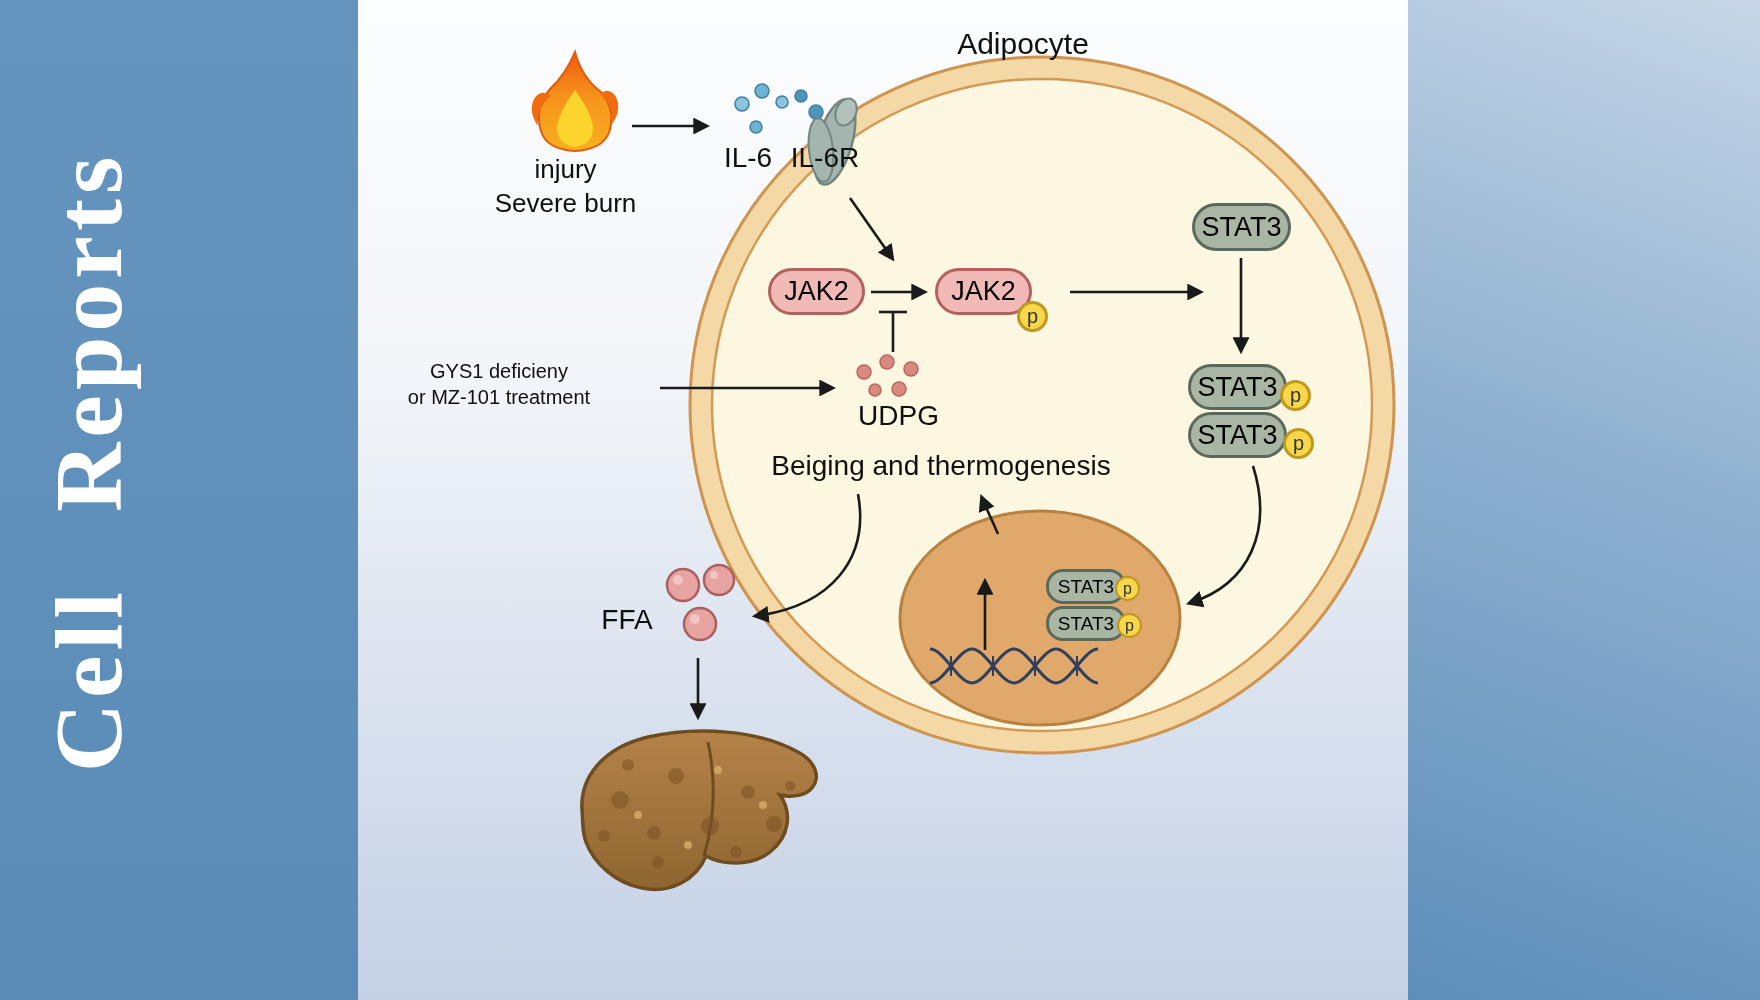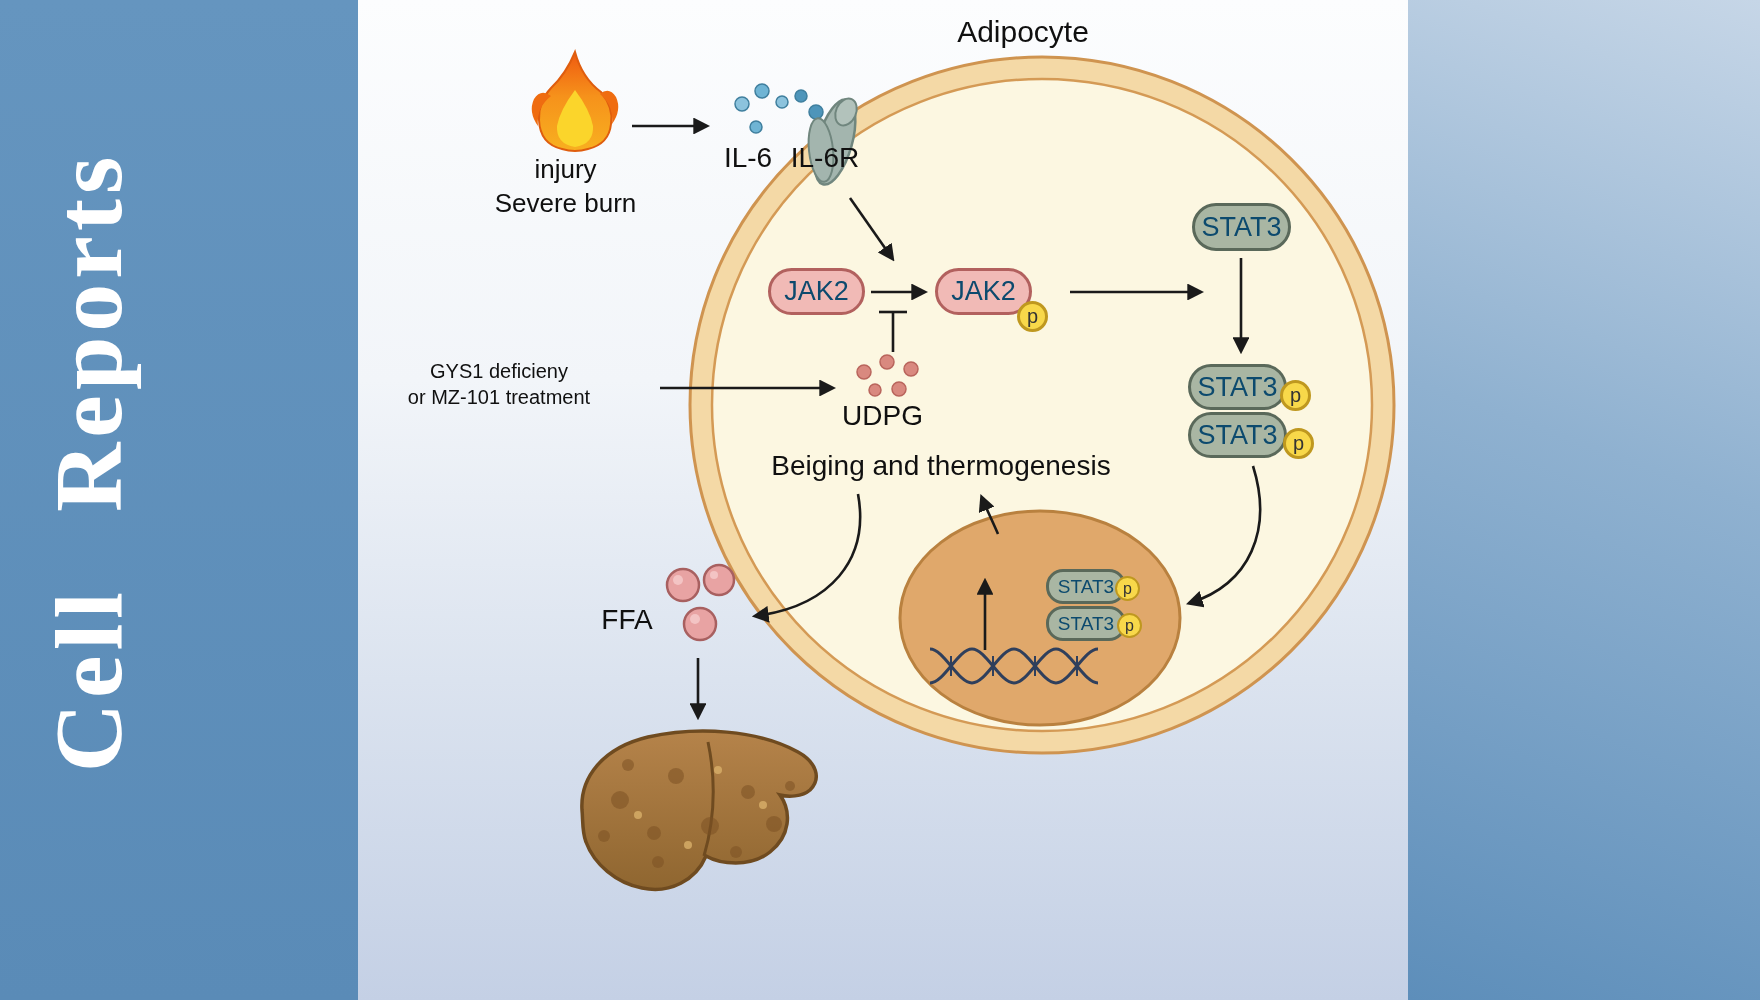--- a/index.html
+++ b/index.html
@@ -16,21 +16,21 @@
     font-weight:700;font-size:96px;color:#ffffff;
     letter-spacing:5px;word-spacing:46px;
   }
   .figure{position:absolute;left:358px;top:0;width:1050px;height:1000px;
     background:linear-gradient(180deg,#fcfdfe 0%,#f2f5f9 38%,#dbe3ef 68%,#c4d0e5 100%);}
   .figure svg{position:absolute;left:0;top:0;}
   .lbl{position:absolute;color:#101010;font-size:28px;text-align:center;line-height:1.32;}
   .title-lbl{font-size:30px;}
   .genes-lbl{font-size:22px;}
   .pbox{position:absolute;display:flex;align-items:center;justify-content:center;
-    font-size:27px;color:#0c4a6e;border-radius:24px;box-sizing:border-box;}
+    font-size:27px;color:#000000;border-radius:24px;box-sizing:border-box;}
   .jak2{background:#f1bab6;border:3px solid #b2615e;}
   .stat3{background:#a9b6a3;border:3px solid #5a695a;}
   .nstat{font-size:19px;border-radius:17px;}
   .pcirc{position:absolute;background:#f8d84a;border:3px solid #bf981f;border-radius:50%;
     display:flex;align-items:center;justify-content:center;font-size:20px;color:#333;box-sizing:border-box;}
   .pcirc.small{font-size:16px;border-width:2px;}
 </style>
 </head>
 <body>
 
@@ -150,21 +150,21 @@
         <path d="M500,494 C512,560 472,606 398,616" marker-end="url(#ah)"></path>
         <path d="M340,658 L340,716" marker-end="url(#ah)"></path>
         <path d="M302,388 L474,388" marker-end="url(#ah)"></path>
         <path d="M627,650 L627,582" marker-end="url(#ah)"></path>
 
         <path d="M535,352 L535,312"></path>
         <path d="M521,312 L549,312"></path>
       </g>
     </svg>
 
-    <div class="lbl title-lbl" style="left:520px;top:12px;width:290px;">Adipocyte</div>
+    <div class="lbl title-lbl" style="left:520px;top:24px;width:290px;">Adipocyte</div>
 
     <div class="lbl" style="left:95px;top:152px;width:225px;font-size:26px;">
       <div>injury</div>
       <div>Severe burn</div>
     </div>
 
     <div class="lbl" style="left:360px;top:140px;width:60px;">IL-6</div>
     <div class="lbl" style="left:424px;top:140px;width:86px;">IL-6R</div>
 
     <div class="pbox jak2" style="left:410px;top:268px;width:97px;height:47px;">JAK2</div>
@@ -175,21 +175,21 @@
     <div class="pbox stat3" style="left:830px;top:364px;width:99px;height:46px;">STAT3</div>
     <div class="pcirc" style="left:922px;top:380px;width:31px;height:31px;">p</div>
     <div class="pbox stat3" style="left:830px;top:412px;width:99px;height:46px;">STAT3</div>
     <div class="pcirc" style="left:925px;top:428px;width:31px;height:31px;">p</div>
 
     <div class="lbl" style="left:5px;top:358px;width:272px;font-size:20px;">
       <div>GYS1 deficieny</div>
       <div>or MZ-101 treatment</div>
     </div>
 
-    <div class="lbl" style="left:472px;top:398px;width:105px;">UDPG</div>
+    <div class="lbl" style="left:488px;top:398px;width:105px;">UDPG</div>
 
     <div class="lbl" style="left:398px;top:448px;width:370px;">Beiging and thermogenesis</div>
 
 
     <div class="pbox stat3 nstat" style="left:688px;top:569px;width:80px;height:35px;">STAT3</div>
     <div class="pcirc small" style="left:757px;top:576px;width:25px;height:25px;">p</div>
     <div class="pbox stat3 nstat" style="left:688px;top:606px;width:80px;height:35px;">STAT3</div>
     <div class="pcirc small" style="left:759px;top:613px;width:25px;height:25px;">p</div>
 
     <div class="lbl" style="left:241px;top:602px;width:56px;">FFA</div>

